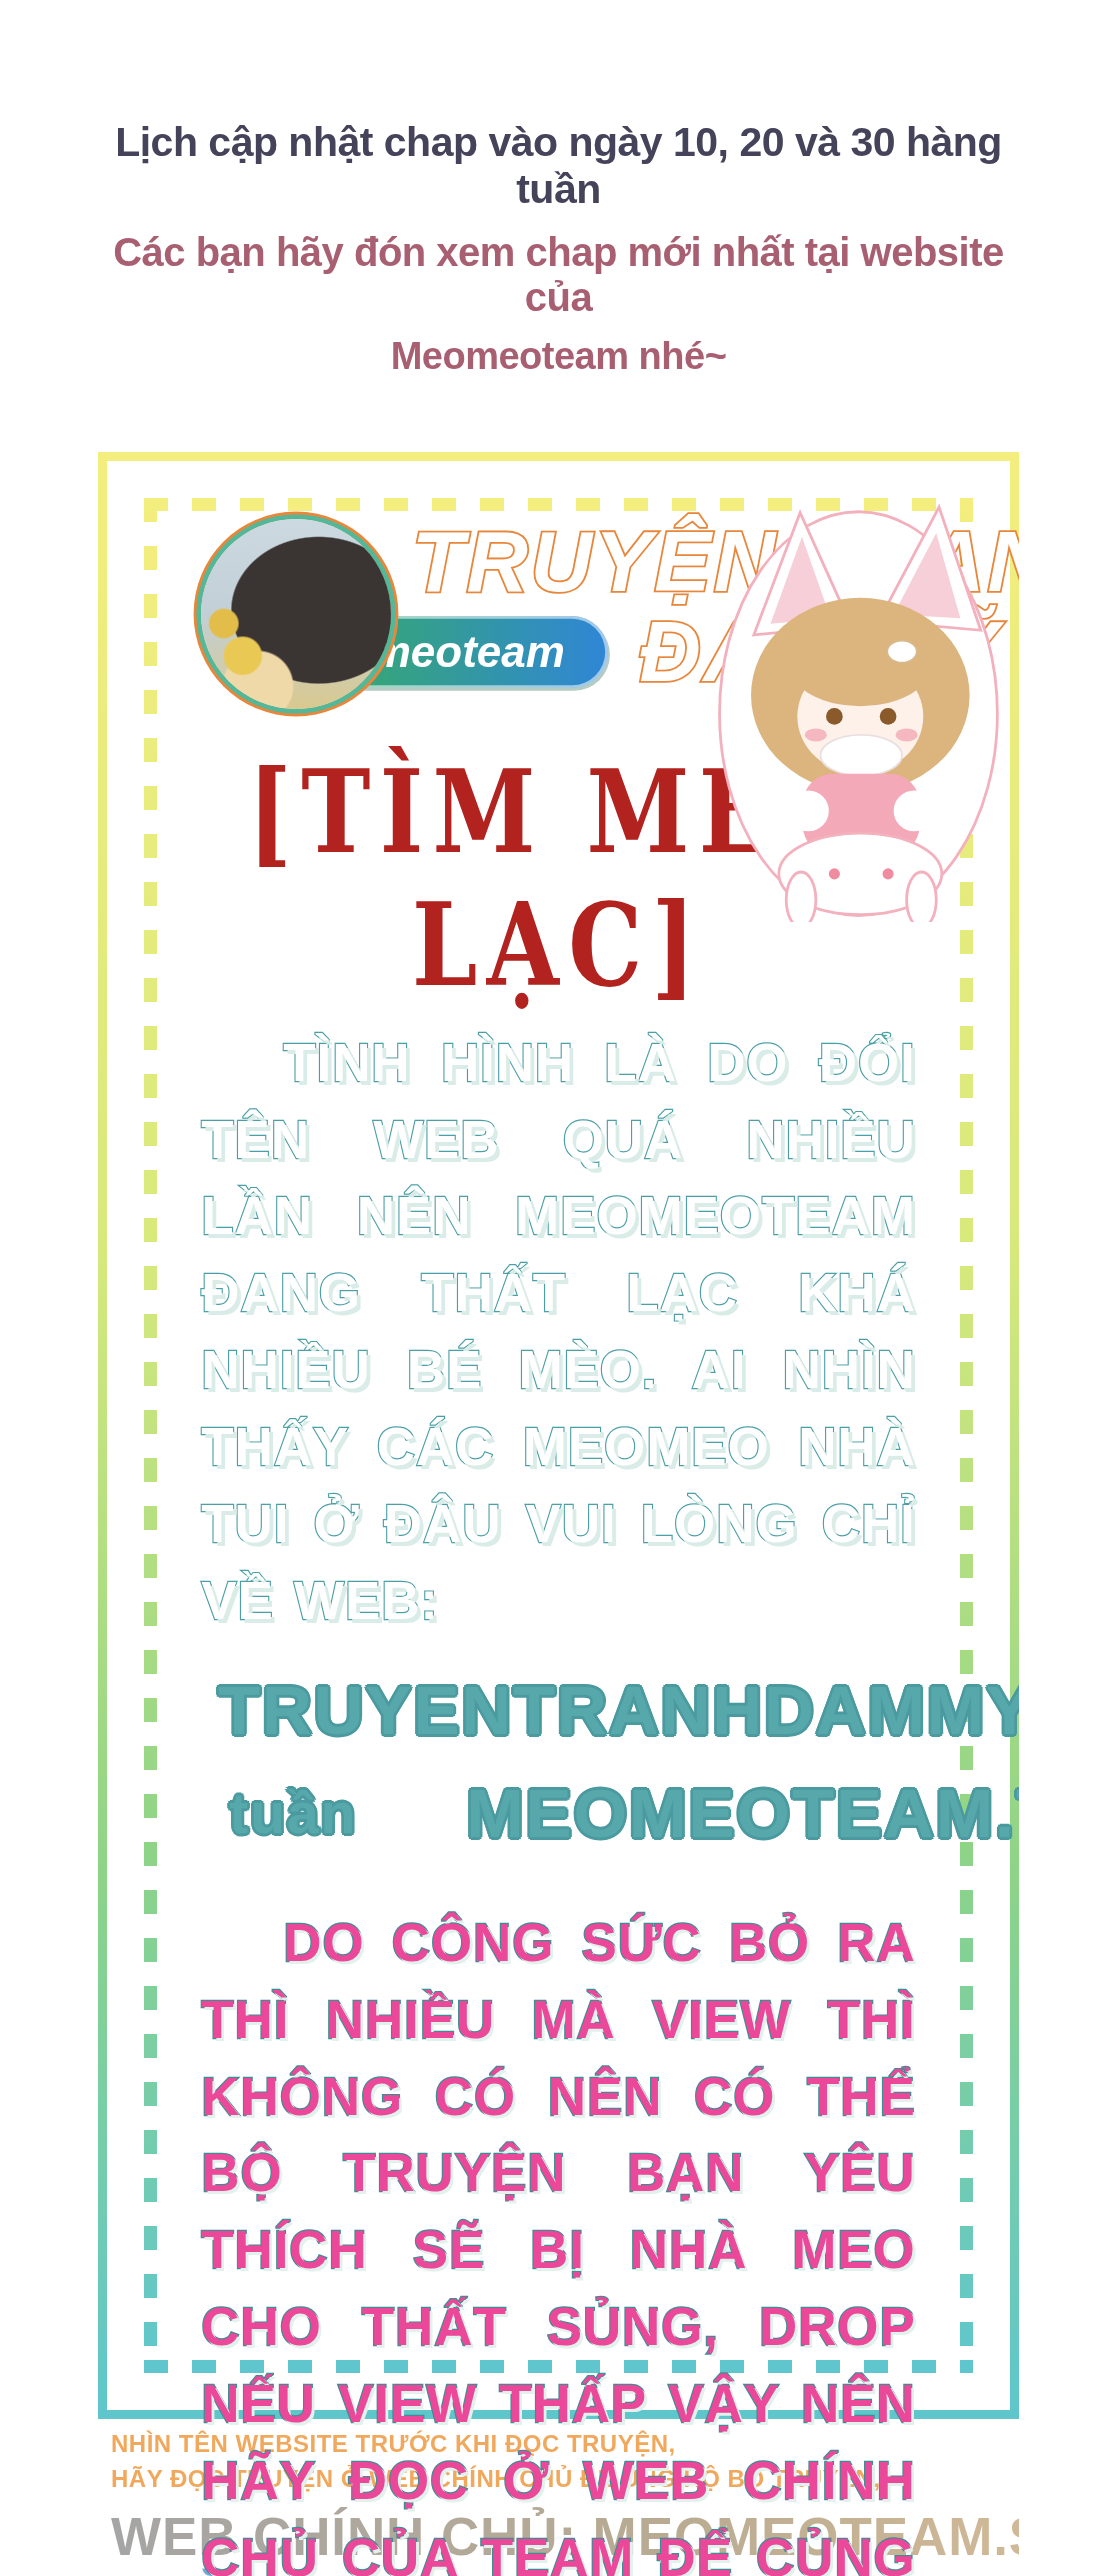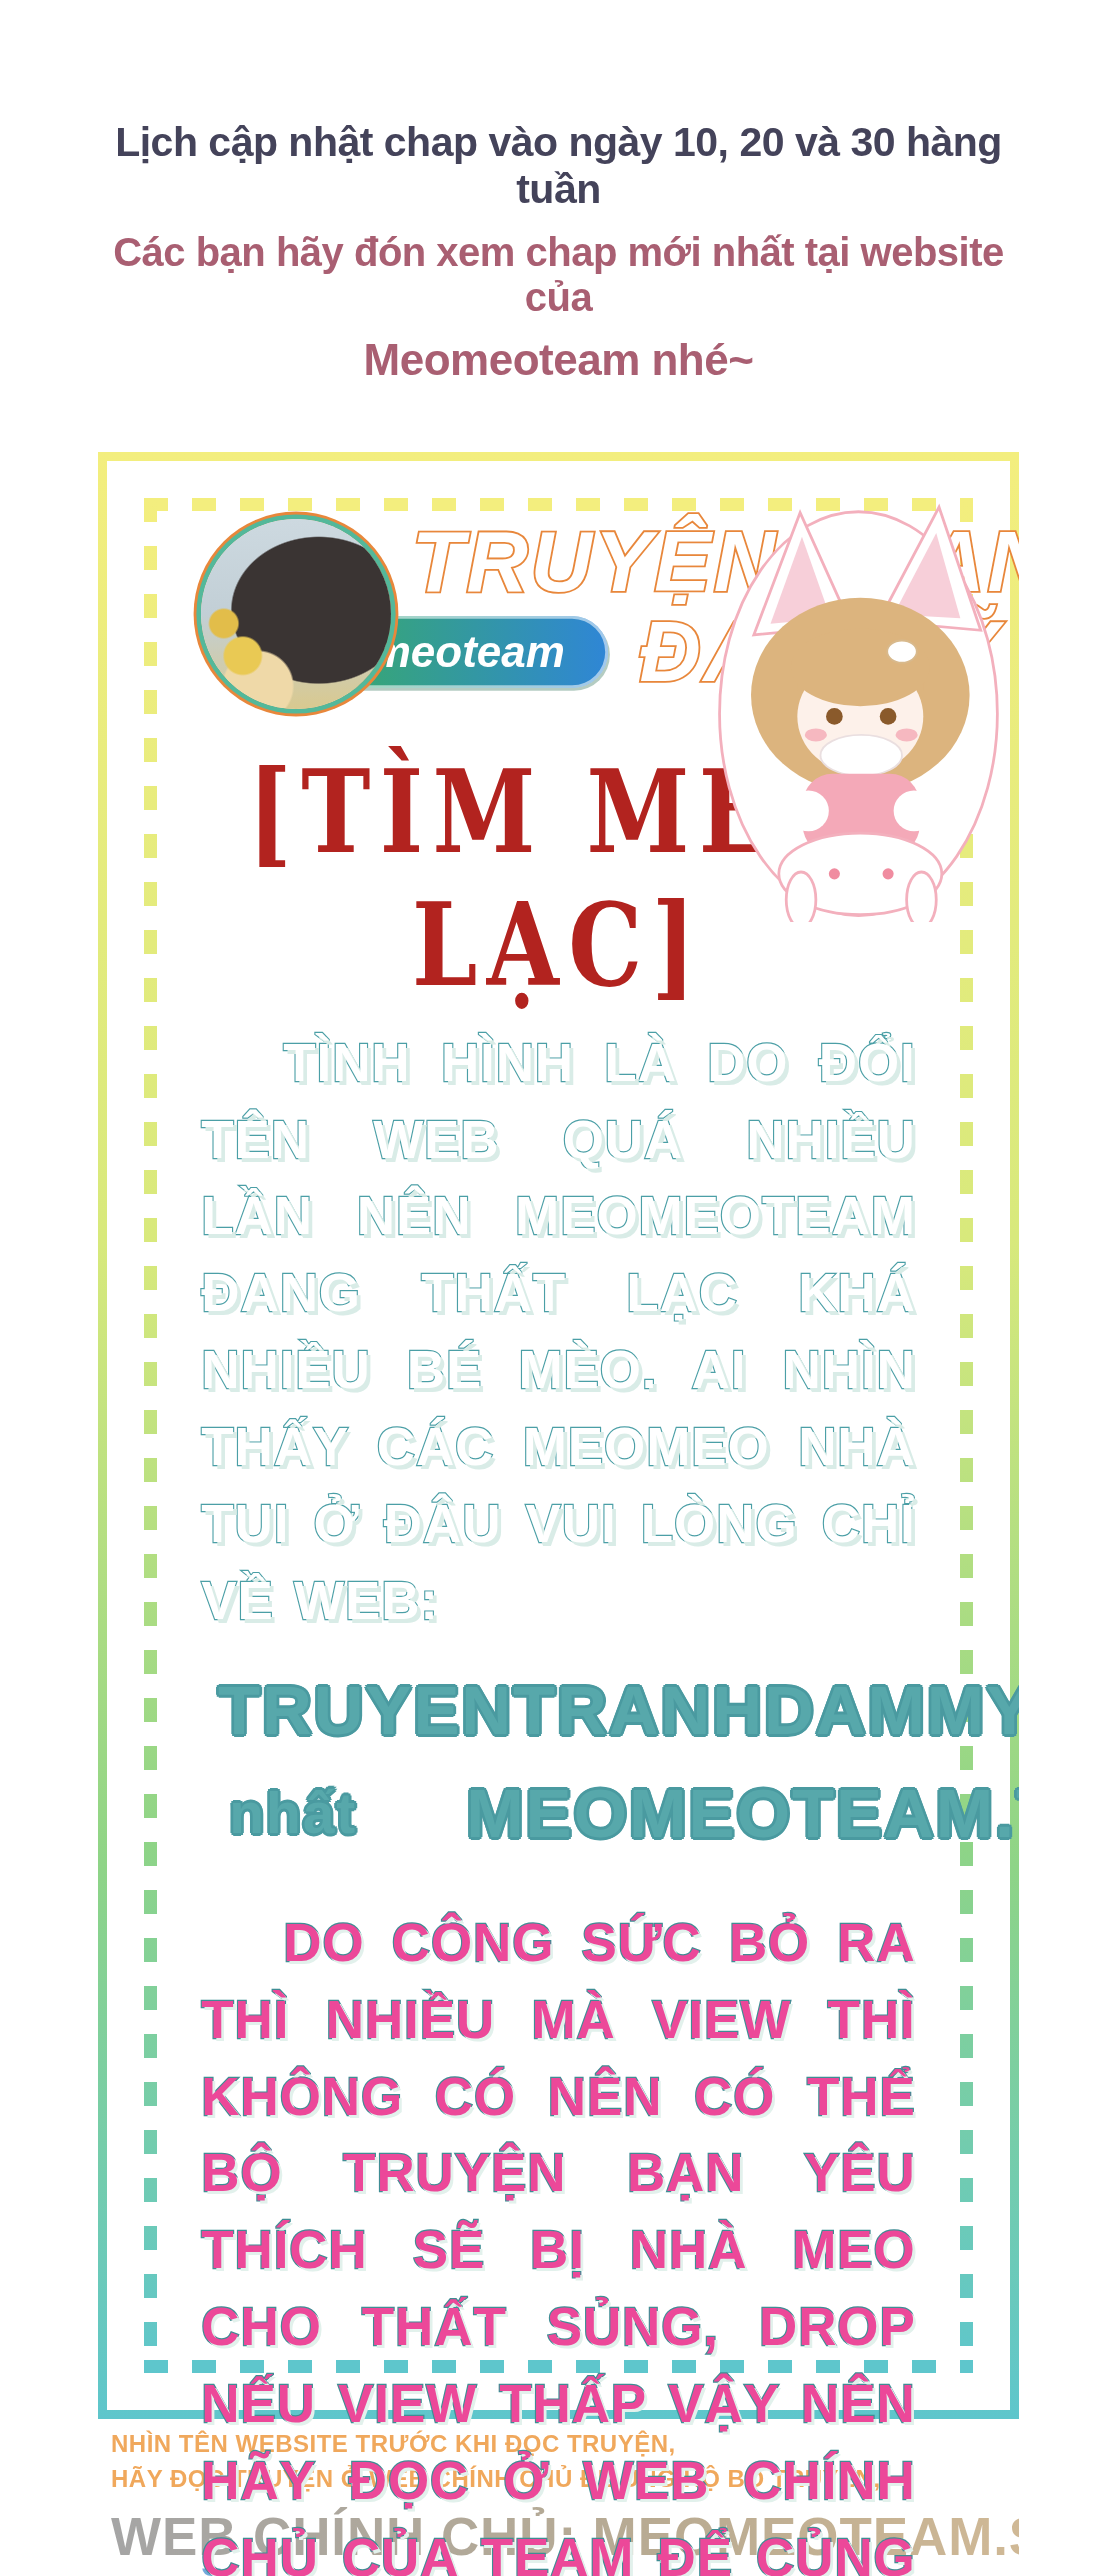--- a/index.html
+++ b/index.html
@@ -3,21 +3,21 @@
 <meta charset="utf-8">
 <style>
   html,body{margin:0;padding:0;background:#ffffff;}
   .page{position:relative;width:921px;height:2576px;margin:0 auto;background:#ffffff;overflow:hidden;
         font-family:"Liberation Sans",sans-serif;}
 
   
   .note{position:absolute;top:119px;left:0;width:100%;text-align:center;font-weight:bold;letter-spacing:-0.5px;}
   .note-line1{font-size:41px;color:#44435a;margin-bottom:16.7px;}
   .note-line2{font-size:40px;color:#a95f72;margin-bottom:15px;}
-  .note-line3{font-size:44px;color:#a95f72;}
+  .note-line3{font-size:38px;color:#a95f72;}
 
   
   .frame-outer{position:absolute;top:452px;left:0;right:0;height:1967px;
     background:linear-gradient(180deg,#f3ee7e 0%,#d8e97c 40%,#8ed487 72%,#5ec6cc 100%);
     padding:9.3px;box-sizing:border-box;}
   .frame-inner{position:relative;background:#ffffff;width:100%;height:100%;box-sizing:border-box;}
   .dash{position:absolute;z-index:1;}
   .dash-h{height:13px;left:37px;right:37px;}
   .dash-v{width:13px;top:37px;bottom:37px;}
   .dash-top{top:37px;background:#f3ee7e;
@@ -151,21 +151,21 @@
           <circle cx="132" cy="408" r="6" fill="#f08ca0"></circle>
           <circle cx="190" cy="408" r="6" fill="#f08ca0"></circle>
         </svg>
 
         <div class="lost-title">[TÌM MÈO LẠC]</div>
 
         <div class="bubble para1">TÌNH HÌNH LÀ DO ĐỔI TÊN WEB QUÁ NHIỀU LẦN NÊN MEOMEOTEAM ĐANG THẤT LẠC KHÁ NHIỀU BÉ MÈO. AI NHÌN THẤY CÁC MEOMEO NHÀ TUI Ở ĐÂU VUI LÒNG CHỈ VỀ WEB:</div>
 
         <div class="url-big url1">TRUYENTRANHDAMMYY.SITE</div>
         <div class="or-row">
-          <div class="url-big or-word">nhất</div>
+          <div class="url-big or-word">tuần</div>
           <div class="url-big url2">MEOMEOTEAM.TEAM</div>
         </div>
 
         <div class="bubble bubble-mint para2">DO CÔNG SỨC BỎ RA THÌ NHIỀU MÀ VIEW THÌ KHÔNG CÓ NÊN CÓ THỂ BỘ TRUYỆN BẠN YÊU THÍCH SẼ BỊ NHÀ MEO CHO THẤT SỦNG, DROP NẾU VIEW THẤP VẬY NÊN HÃY ĐỌC Ở WEB CHÍNH CHỦ CỦA TEAM ĐỂ CỦNG CỐ ĐỊA VỊ CHO ĐỨA CON TINH THẦN CỦA CÁC NÀNG NHÉ.</div>
 
         <div class="bottom-row">
           <svg class="wolf-sticker" width="320" height="436" viewBox="0 0 345 470">
             <ellipse cx="175" cy="235" rx="165" ry="225" fill="#ffffff" stroke="#bcd7ee" stroke-width="4"></ellipse>
             <polygon points="60,165 110,20 170,150" fill="#9aa0a8" stroke="#ffffff" stroke-width="4"></polygon>
             <polygon points="80,150 112,52 142,142" fill="#cdd2d8"></polygon>

